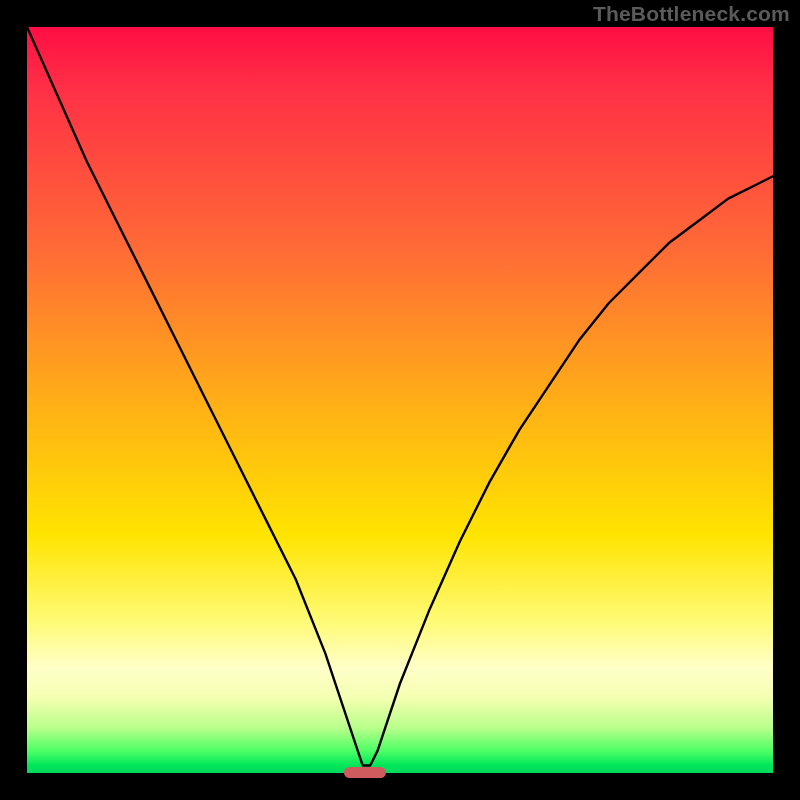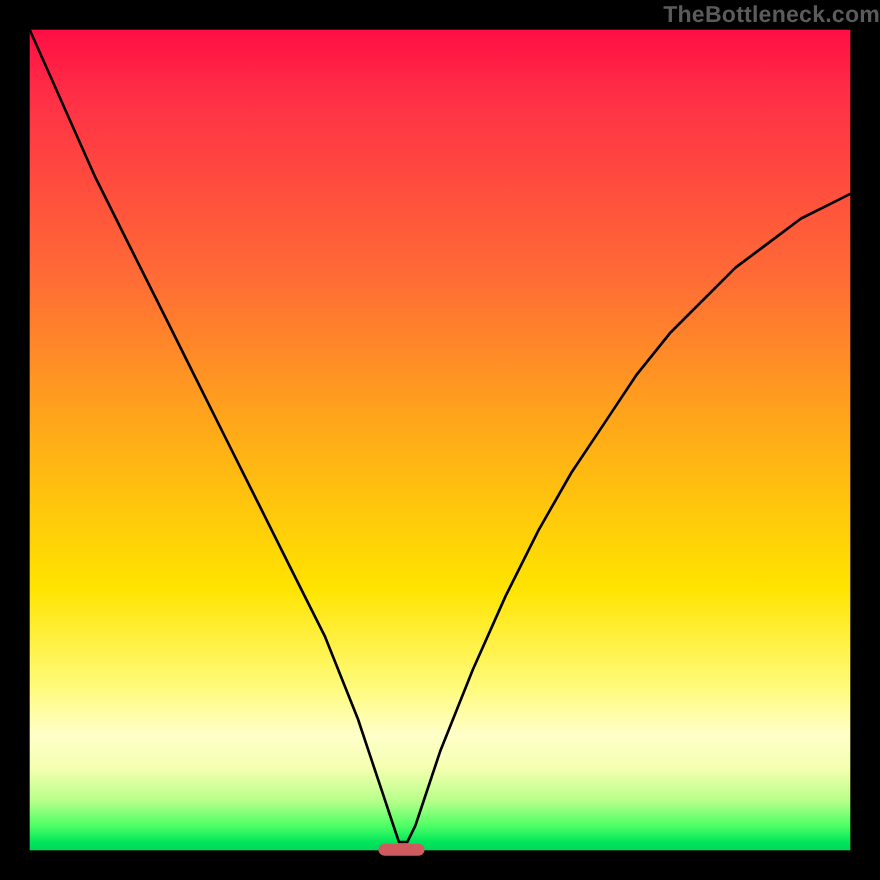--- a/index.html
+++ b/index.html
@@ -38,21 +38,21 @@
       #f4ffb0 90%,
       #b7ff8a 94%,
       #4eff66 97%,
       #00e65a 99%,
       #00d85e 100%
     );
   }
   .watermark {
     position: absolute;
     top: 2px;
-    right: 0;
+    right: 10px;
     font-size: 21px;
     font-weight: 600;
     color: #5b5b5b;
     letter-spacing: 0.2px;
     user-select: none;
   }
   svg.curve {
     position: absolute;
     top: 0;
     left: 0;

